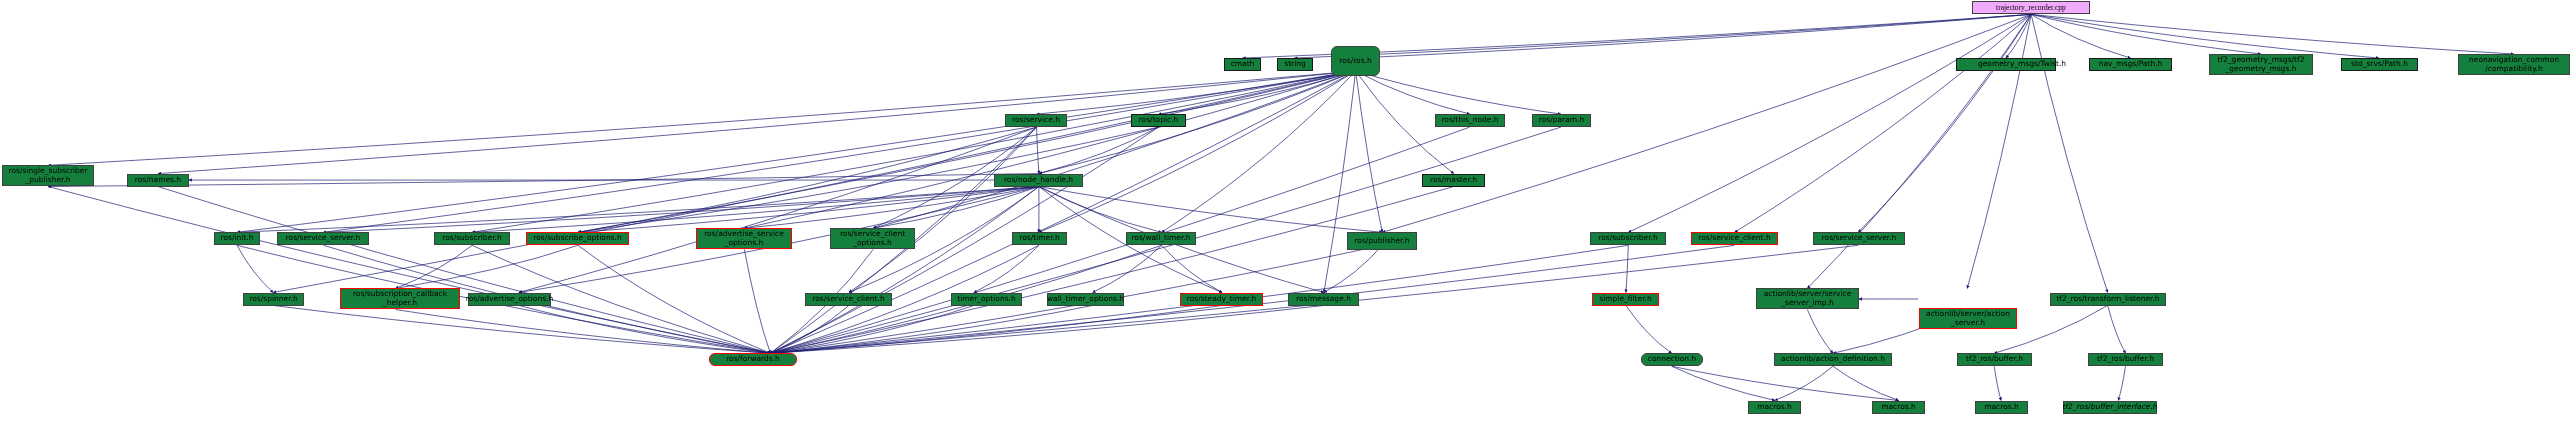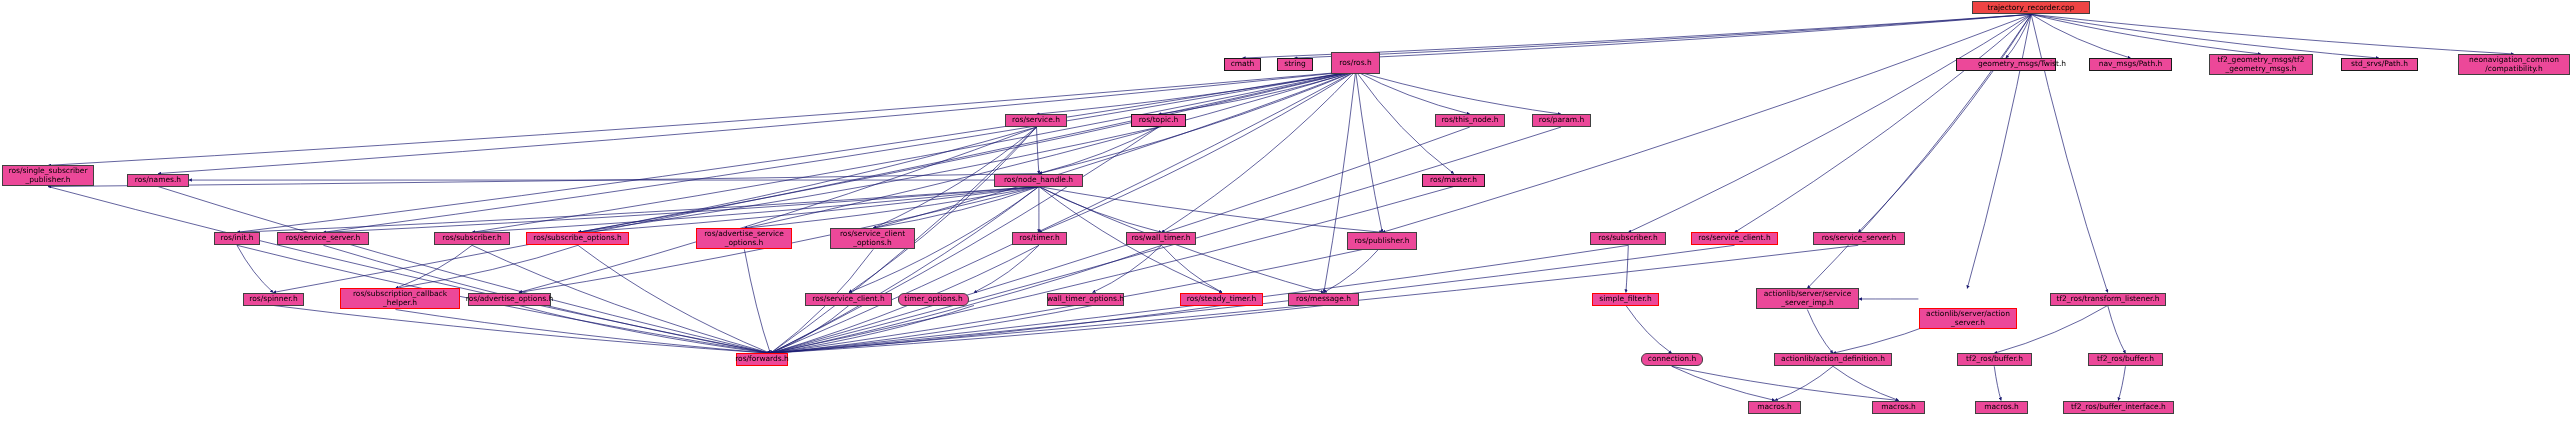--- a/index.html
+++ b/index.html
@@ -12,31 +12,31 @@
     overflow:hidden;
   }
   #edges{position:absolute;left:0;top:0;width:2576px;height:423px;pointer-events:none;}
   .node{
     position:absolute;
     box-sizing:border-box;
     display:flex;
     align-items:center;
     justify-content:center;
     text-align:center;
-    background:#ec4899;
+    background:#15803d;
     border:0.7px solid #1a1a1a;
     color:#000000;
     font-size:7.5px;
     line-height:8.2px;
     white-space:pre-line;
     letter-spacing:0px;
     z-index:5;
   }
   .node.red{border:0.7px solid #ff0000;}
-  .node.root{background:#ef4444;border:0.7px solid #404040;}
+  .node.root{background:#f0abfc;border:0.7px solid #404040;font-family:Liberation Serif, serif;}
   .node.thick{border:0.7px solid #404040;}
 </style>
 </head>
 <body>
 
 <div id="graph">
   <svg id="edges" viewBox="0 0 3769 619" width="2576" height="423">
       <defs>
         <marker id="arrow" viewBox="0 0 10 10" refX="9" refY="5" markerWidth="5" markerHeight="5" orient="auto-start-reverse">
           <path d="M 0 0 L 10 5 L 0 10 z" fill="#191970"></path>
@@ -145,21 +145,21 @@
       <path d="M 2446 536 Q 2592.75 567 2778 586" fill="none" stroke="#191970" stroke-width="1" marker-end="url(#arrow)"></path>
       <path d="M 2682 536 Q 2644.855 567 2597 586" fill="none" stroke="#191970" stroke-width="1" marker-end="url(#arrow)"></path>
       <path d="M 2682 536 Q 2723.952 567 2778 586" fill="none" stroke="#191970" stroke-width="1" marker-end="url(#arrow)"></path>
       <path d="M 2918 536 Q 2922.37 567 2928 586" fill="none" stroke="#191970" stroke-width="1" marker-end="url(#arrow)"></path>
       <path d="M 3110 536 Q 3105.4115 567 3099.5 586" fill="none" stroke="#191970" stroke-width="1" marker-end="url(#arrow)"></path>
     </svg>
   <div id="nodes">
       <div class="node root" style="left: 1972px; top: 1.4px; width: 118px; height: 13px;">trajectory_recorder.cpp</div>
       <div class="node" style="left: 1224px; top: 58px; width: 37px; height: 13px;">cmath</div>
       <div class="node" style="left: 1277px; top: 58px; width: 36px; height: 13px;">string</div>
-      <div class="node thick" style="left: 1331px; top: 52px; width: 49px; height: 22px;">ros/ros.h</div>
+      <div class="node thick" style="left: 1331px; top: 46px; width: 49px; height: 30px; border-radius: 6px;">ros/ros.h</div>
       <div class="node" style="left: 1956px; top: 58px; width: 100px; height: 13px; padding-left: 32px;">geometry_msgs/Twist.h</div>
       <div class="node" style="left: 2089px; top: 58px; width: 83px; height: 13px;">nav_msgs/Path.h</div>
       <div class="node thick" style="left: 2209px; top: 54px; width: 104px; height: 21px;">tf2_geometry_msgs/tf2
 _geometry_msgs.h</div>
       <div class="node" style="left: 2341px; top: 58px; width: 77px; height: 13px;">std_srvs/Path.h</div>
       <div class="node thick" style="left: 2458px; top: 54px; width: 112px; height: 21px;">neonavigation_common
 /compatibility.h</div>
       <div class="node thick" style="left: 1005px; top: 114px; width: 62px; height: 13px;">ros/service.h</div>
       <div class="node" style="left: 1131px; top: 114px; width: 55px; height: 13px;">ros/topic.h</div>
       <div class="node thick" style="left: 1435px; top: 114px; width: 70px; height: 13px;">ros/this_node.h</div>
@@ -181,34 +181,34 @@
       <div class="node thick" style="left: 1126px; top: 232px; width: 70px; height: 13px;">ros/wall_timer.h</div>
       <div class="node thick" style="left: 1347px; top: 232px; width: 70px; height: 18px;">ros/publisher.h</div>
       <div class="node thick" style="left: 1590px; top: 232px; width: 76px; height: 13px;">ros/subscriber.h</div>
       <div class="node red" style="left: 1691px; top: 232px; width: 87px; height: 13px;">ros/service_client.h</div>
       <div class="node thick" style="left: 1813px; top: 232px; width: 92px; height: 13px;">ros/service_server.h</div>
       <div class="node thick" style="left: 243px; top: 293px; width: 61px; height: 13px;">ros/spinner.h</div>
       <div class="node red" style="left: 340px; top: 288px; width: 120px; height: 21px;">ros/subscription_callback
 _helper.h</div>
       <div class="node thick" style="left: 468px; top: 293px; width: 83px; height: 13px;">ros/advertise_options.h</div>
       <div class="node thick" style="left: 805px; top: 293px; width: 87px; height: 13px;">ros/service_client.h</div>
-      <div class="node thick" style="left: 898px; top: 293px; width: 71px; height: 13px; border-radius: 6px;">timer_options.h</div>
+      <div class="node thick" style="left: 951px; top: 293px; width: 71px; height: 13px;">timer_options.h</div>
       <div class="node thick" style="left: 1047px; top: 293px; width: 77px; height: 13px;">wall_timer_options.h</div>
       <div class="node red" style="left: 1180px; top: 293px; width: 83px; height: 13px;">ros/steady_timer.h</div>
       <div class="node thick" style="left: 1288px; top: 293px; width: 71px; height: 13px;">ros/message.h</div>
       <div class="node red" style="left: 1592px; top: 293px; width: 67px; height: 13px;">simple_filter.h</div>
       <div class="node thick" style="left: 1756px; top: 288px; width: 103px; height: 21px;">actionlib/server/service
 _server_imp.h</div>
       <div class="node red" style="left: 1919px; top: 288px; width: 98px; height: 21px; margin-top: 20px;">actionlib/server/action
 _server.h</div>
       <div class="node thick" style="left: 2050px; top: 293px; width: 116px; height: 13px;">tf2_ros/transform_listener.h</div>
-      <div class="node red" style="left: 736px; top: 353px; width: 52px; height: 13px;">ros/forwards.h</div>
+      <div class="node red" style="left: 709px; top: 353px; width: 88px; height: 13px; border-radius: 6px;">ros/forwards.h</div>
       <div class="node thick" style="left: 1641px; top: 353px; width: 62px; height: 13px; border-radius: 6px;">connection.h</div>
       <div class="node thick" style="left: 1774px; top: 353px; width: 118px; height: 13px;">actionlib/action_definition.h</div>
       <div class="node thick" style="left: 1957px; top: 353px; width: 75px; height: 13px;">tf2_ros/buffer.h</div>
       <div class="node thick" style="left: 2088px; top: 353px; width: 75px; height: 13px;">tf2_ros/buffer.h</div>
       <div class="node thick" style="left: 1748px; top: 401px; width: 53px; height: 13px;">macros.h</div>
       <div class="node thick" style="left: 1872px; top: 401px; width: 53px; height: 13px;">macros.h</div>
       <div class="node thick" style="left: 1975px; top: 401px; width: 53px; height: 13px;">macros.h</div>
-      <div class="node thick" style="left: 2063px; top: 401px; width: 111px; height: 13px;">tf2_ros/buffer_interface.h</div>
+      <div class="node thick" style="left: 2063px; top: 401px; width: 94px; height: 13px; font-style: italic;">tf2_ros/buffer_interface.h</div>
     </div>
 </div>
 
 
 </body></html>

